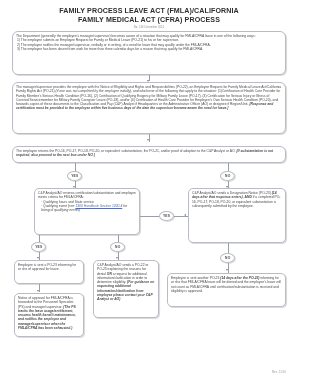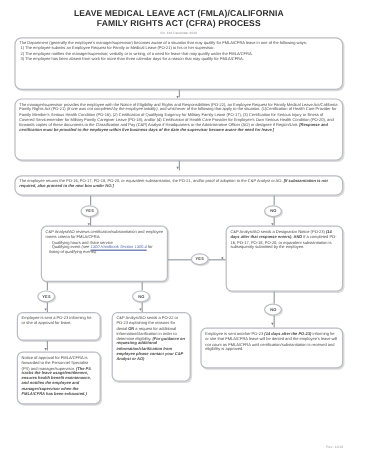--- a/index.html
+++ b/index.html
@@ -67,22 +67,22 @@
     position:absolute;right:12px;bottom:12px;
     font-size:2.8px;color:#9a9a9a;letter-spacing:0.1px;
   }
 </style>
 </head>
 <body>
 
 <div id="sheet">
 
   <div class="title">
-    <div>LEAVE MEDICAL LEAVE ACT (FMLA)/CALIFORNIA</div>
-    <div>FAMILY RIGHTS ACT (CFRA) PROCESS</div>
+    <div>FAMILY PROCESS LEAVE ACT (FMLA)/CALIFORNIA</div>
+    <div>FAMILY MEDICAL ACT (CFRA) PROCESS</div>
   </div>
   <div class="subtitle">No. 146  December 2010</div>
 
   <div class="box wide" style="left:12px;top:31px;width:274px;height:44px;">
     <p>The Department (generally the employee's manager/supervisor) becomes aware of a situation that may qualify for FMLA/CFRA leave in one of the following ways:</p>
     <p class="ind">1) The employee submits an Employee Request for Family or Medical Leave (PO-21) to his or her supervisor.</p>
     <p class="ind">2) The employee notifies the manager/supervisor, verbally or in writing, of a need for leave that may qualify under the FMLA/CFRA.</p>
     <p class="ind">3) The employee has been absent from work for more than three calendar days for a reason that may qualify for FMLA/CFRA.</p>
   </div>
 

